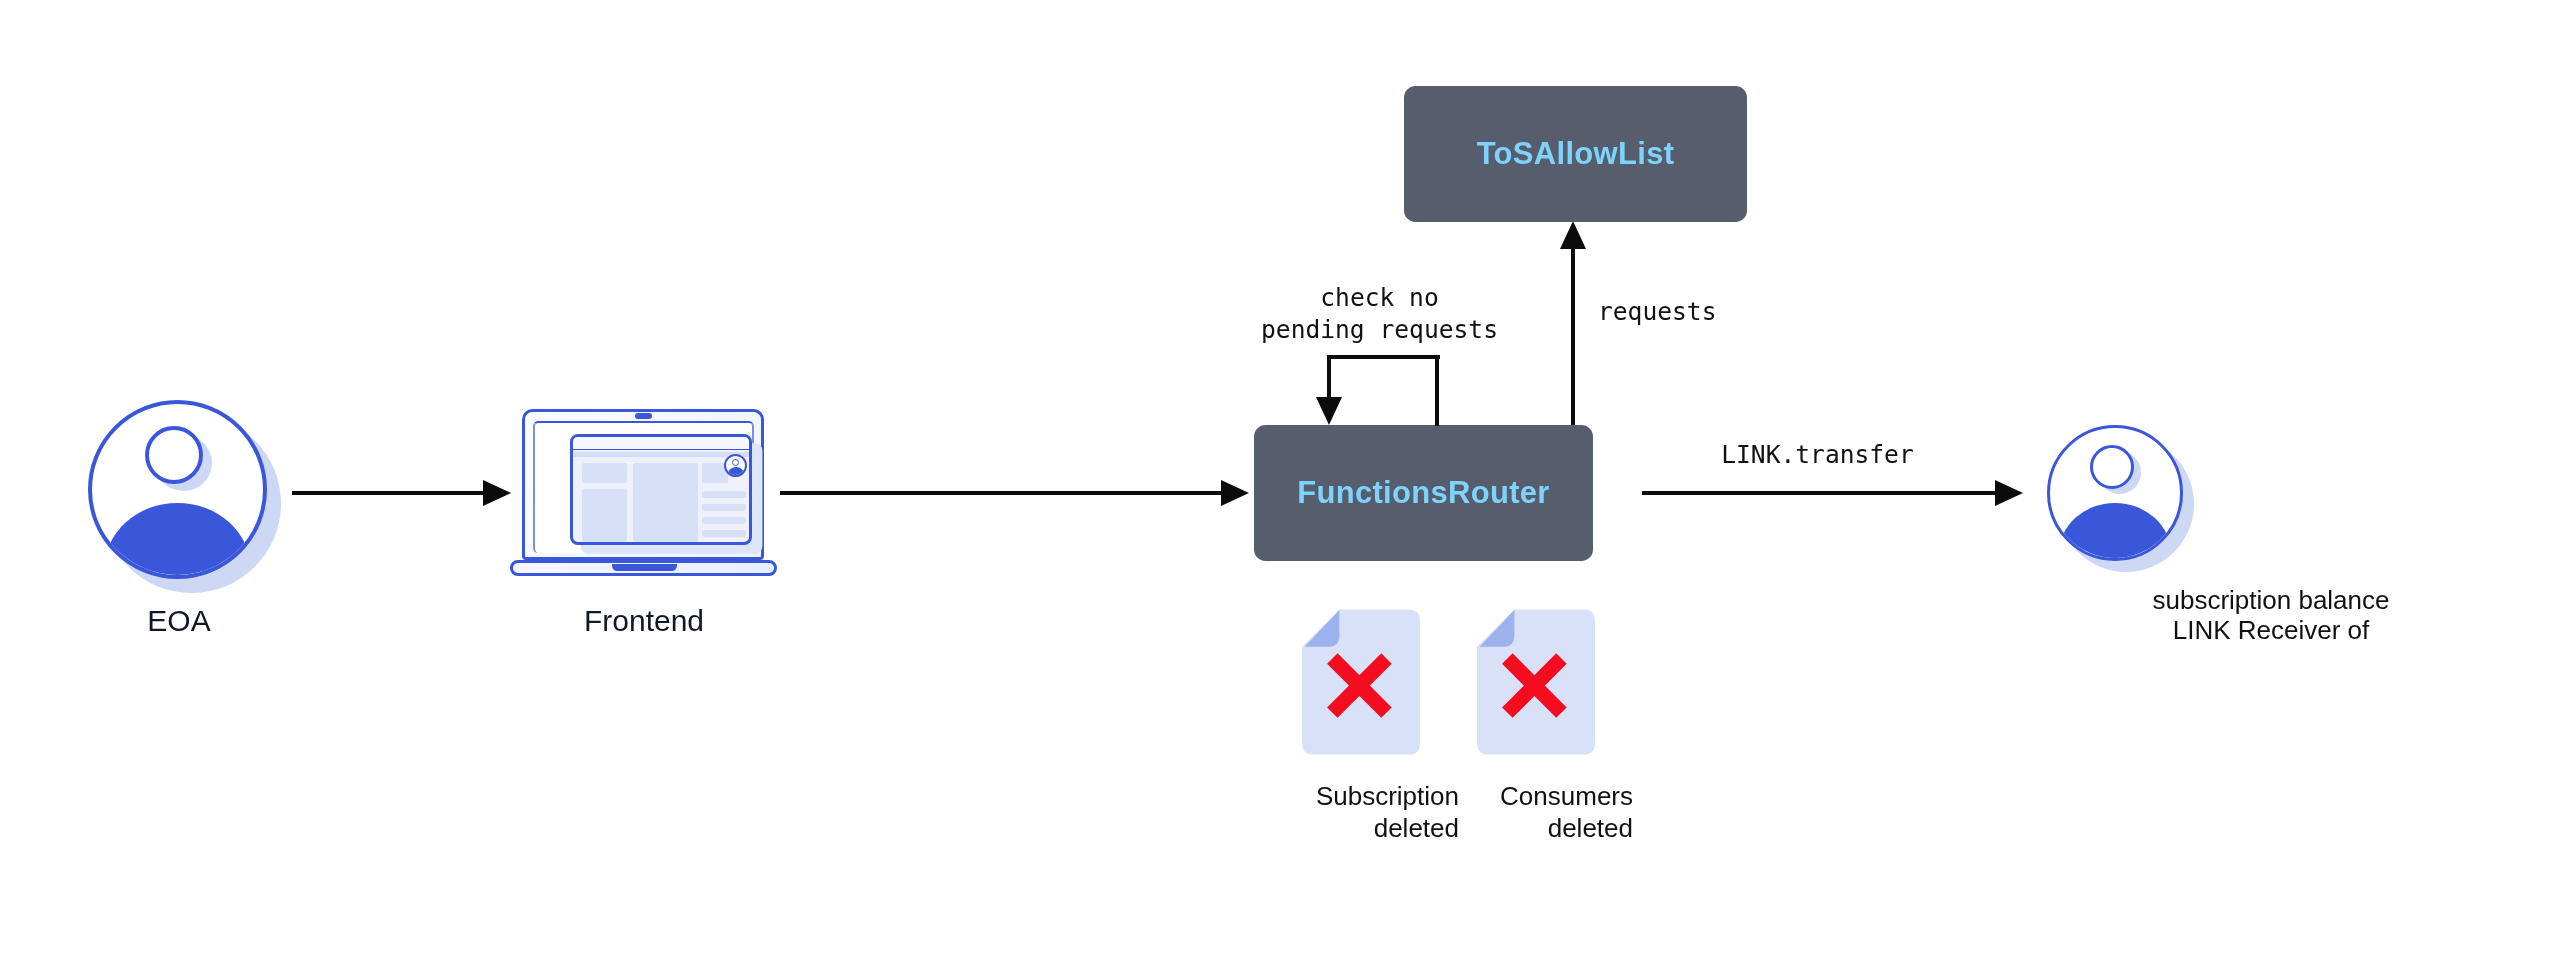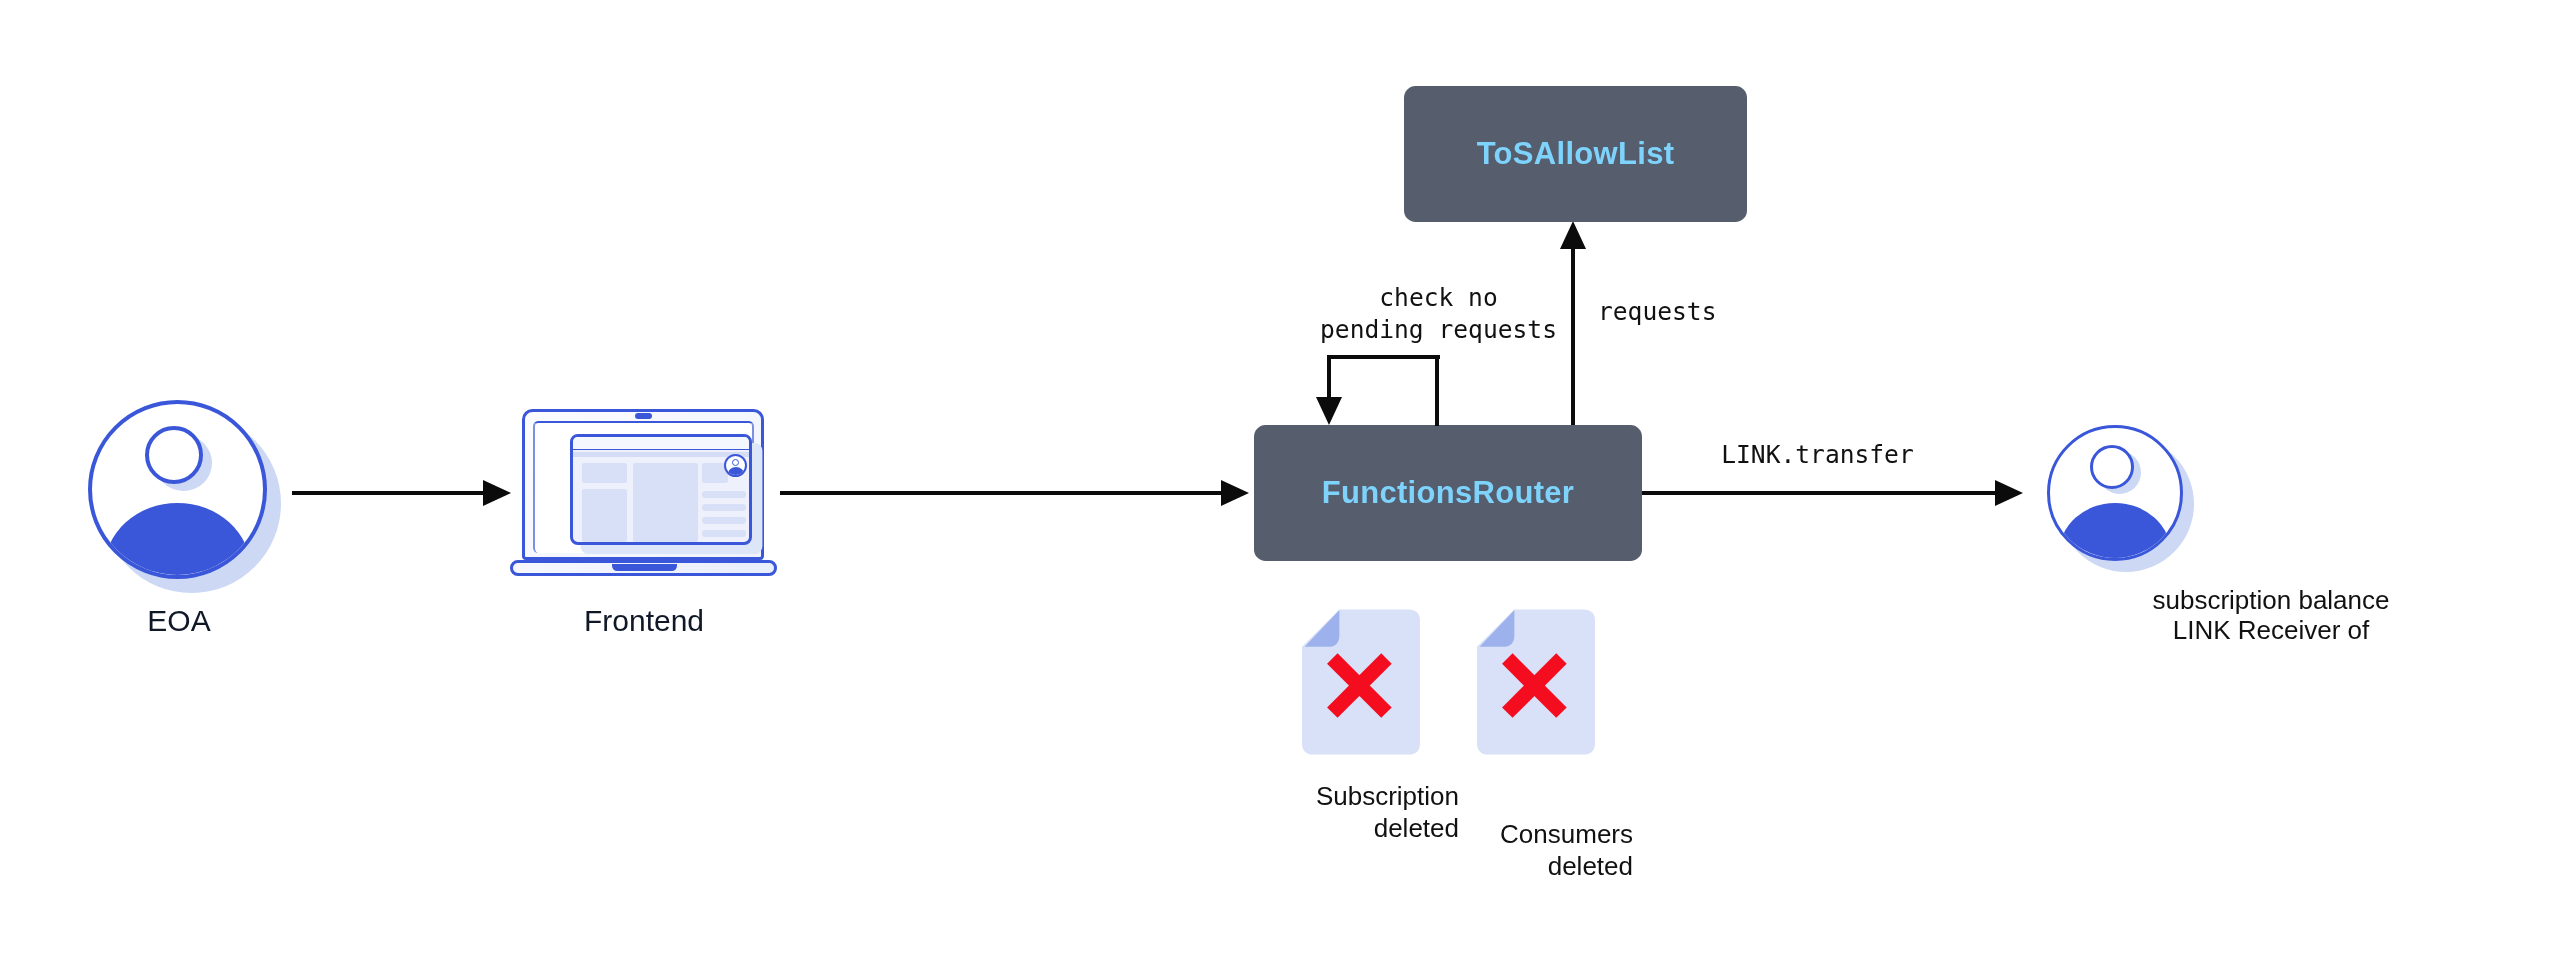--- a/index.html
+++ b/index.html
@@ -22,21 +22,21 @@
     font-family:"Liberation Sans",sans-serif;overflow:hidden;
   }
   
   .node-box{
     position:absolute;display:flex;align-items:center;justify-content:center;
     color:#7dd3fc;font-weight:bold;font-size:31px;letter-spacing:0.3px;
   }
   .slate{background:var(--box-slate);border-radius:11.6px;}
   .navy{background:var(--box-navy);border-radius:9px;}
   .box-tos{left:1404px;top:86px;width:343px;height:136px;}
-  .box-router{left:1254px;top:425px;width:388px;height:136px;}
+  .box-router{left:1254px;top:425px;width:339px;height:136px;}
   .box-contract{left:2223px;top:428px;width:261px;height:129px;}
   
   .node-label{
     position:absolute;text-align:center;font-weight:normal;font-size:30px;
     color:var(--label-navy);
   }
   .mono-label{
     position:absolute;font-family:"DejaVu Sans Mono",monospace;font-size:24.6px;
     color:var(--text-black);text-align:center;line-height:32px;white-space:nowrap;
   }
@@ -154,21 +154,21 @@
   </div>
   <div class="node-label" style="left:547px;top:604px;width:194px;">Frontend</div>
 
   <div class="line-h" style="left:780px;top:491px;width:443px;"></div>
   <div class="ah-right" style="left:1221px;top:480px;"></div>
 
   <div class="node-box slate box-router">
     <span>FunctionsRouter</span>
   </div>
 
-  <div class="mono-label" style="left:1309px;top:282px;width:259px;">
+  <div class="mono-label" style="left:1250px;top:282px;width:259px;">
     <span style="display:block">check no</span>
     <span style="display:block">pending requests</span>
   </div>
   <div class="line-v" style="left:1327px;top:355px;height:45px;"></div>
   <div class="line-h" style="left:1327px;top:355px;width:113px;"></div>
   <div class="line-v" style="left:1435px;top:355px;height:71px;"></div>
   <div class="ah-down" style="left:1316px;top:397px;"></div>
 
   <div class="line-v" style="left:1571px;top:248px;height:177px;"></div>
   <div class="ah-up" style="left:1560px;top:221px;"></div>
@@ -210,19 +210,19 @@
   </div>
 
   <div class="doc" style="left:1477px;top:609px;">
     <svg viewBox="0 0 183 225" aria-hidden="true">
       <path d="M58 0 H165 Q183 0 183 18 V207 Q183 225 165 225 H18 Q0 225 0 207 V58 Z" fill="#d9e1f8"></path>
       <path d="M58 1 L58 40 Q58 58 40 58 L4 58 Z" fill="#9db2ec"></path>
       <line x1="47" y1="76" x2="131" y2="160" stroke="#f30d1f" stroke-width="23" stroke-linecap="butt"></line>
       <line x1="131" y1="76" x2="47" y2="160" stroke="#f30d1f" stroke-width="23" stroke-linecap="butt"></line>
     </svg>
   </div>
-  <div class="doc-label" style="left:1439px;top:780px;margin-top:38px;">
+  <div class="doc-label" style="left:1439px;top:780px;">
     <span style="display:block">Consumers</span>
     <span style="display:block">deleted</span>
   </div>
 
 </div>
 
 
 </body></html>

